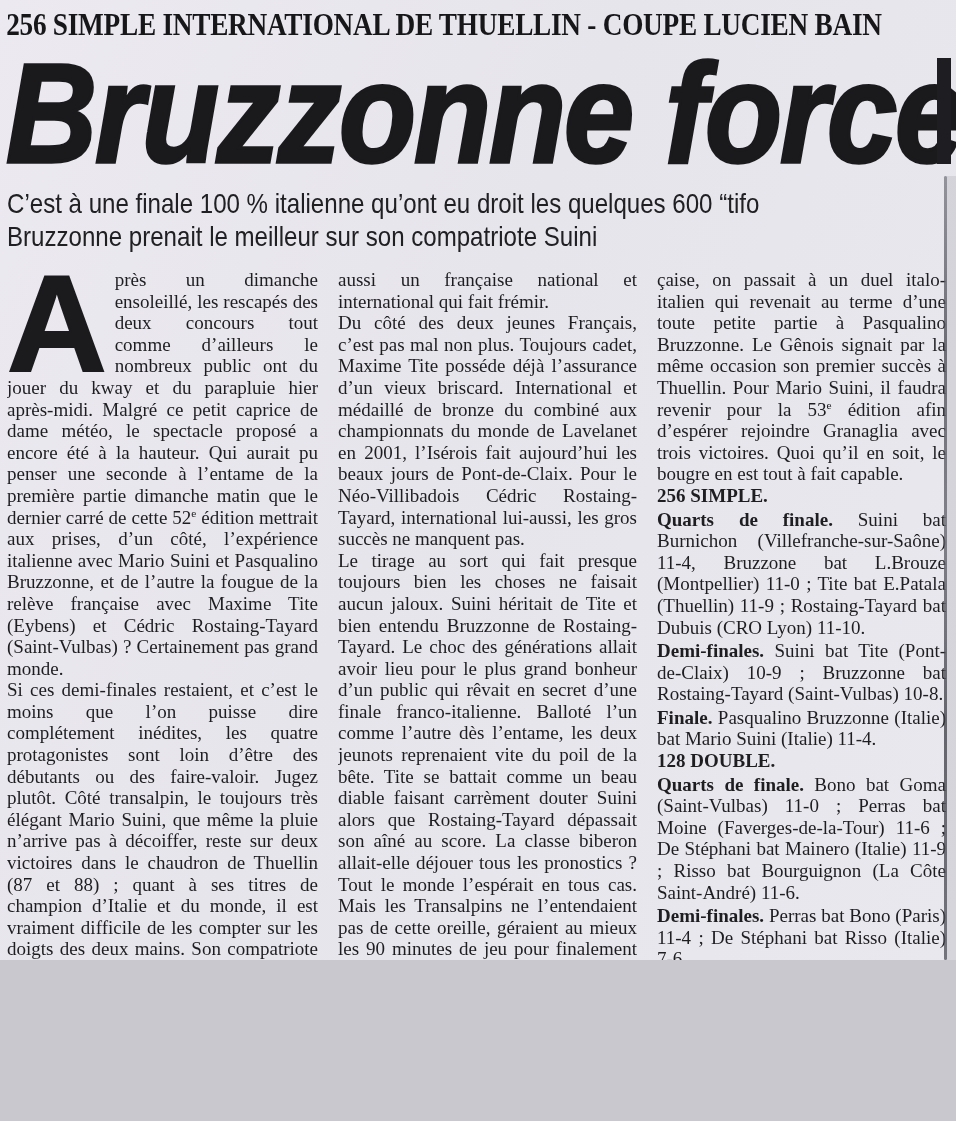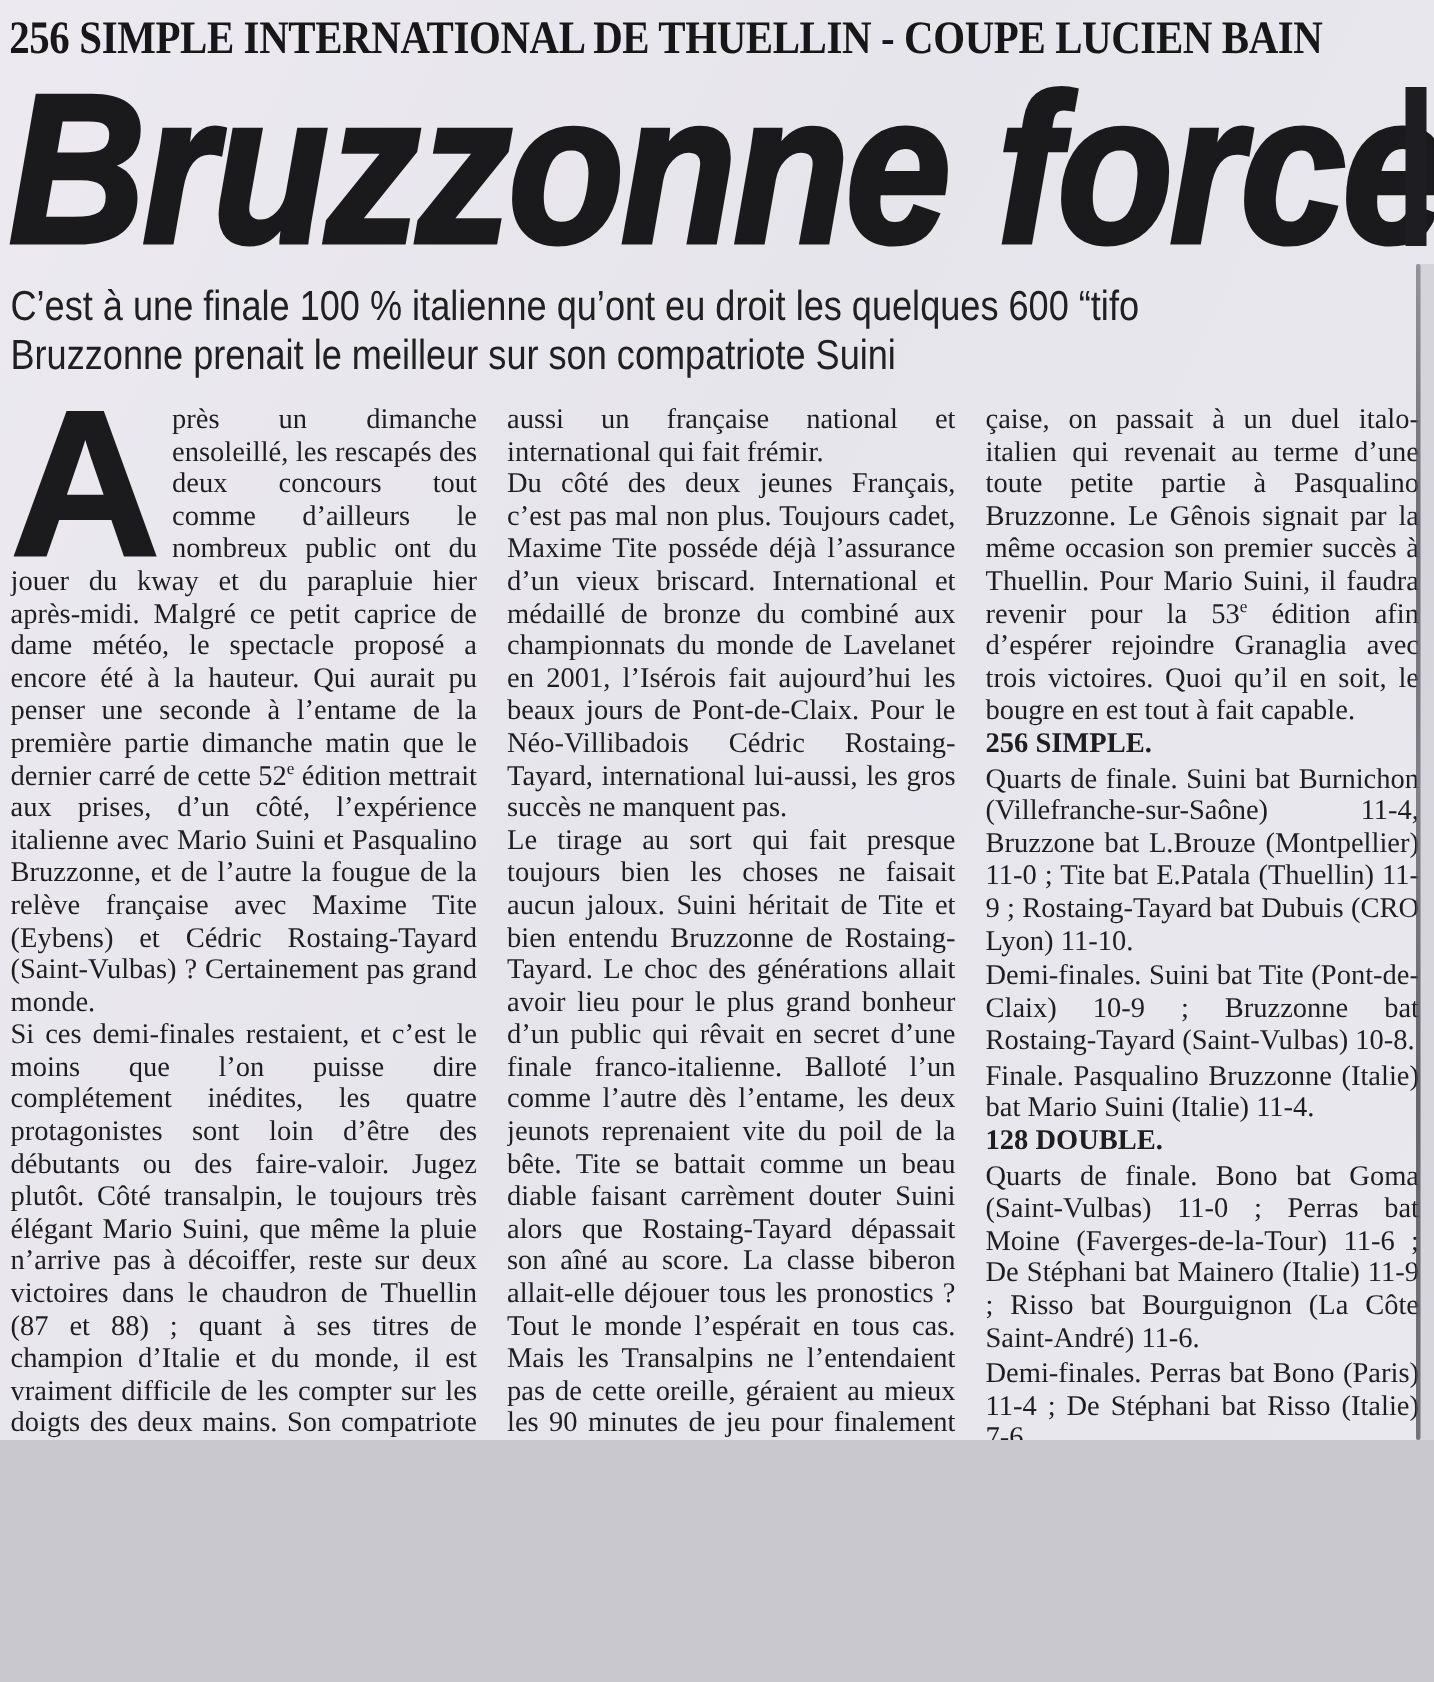--- a/index.html
+++ b/index.html
@@ -54,21 +54,21 @@
     font-family:"Liberation Sans",sans-serif;
     font-weight:700;
     font-size:138px;line-height:100px;
     margin:4px 8px 0 0;
     -webkit-text-stroke:2px #1b1b1e;
     color:#1b1b1e;
   }
   sup{font-size:0.6em;line-height:0;vertical-align:super;}
   .res-head{font-weight:700;font-style:italic;}
   .res-title{font-weight:700;}
-  .res-label{font-weight:400;}
+  .res-label{font-weight:700;}
   .res-entry{margin-top:2px;}
   .sig-row{
     margin-top:4px;
     text-align:right;
     padding-right:28px;
     font-family:"Liberation Sans",sans-serif;
     font-style:italic;font-weight:700;
     font-size:25px;
     color:#141417;
   }

